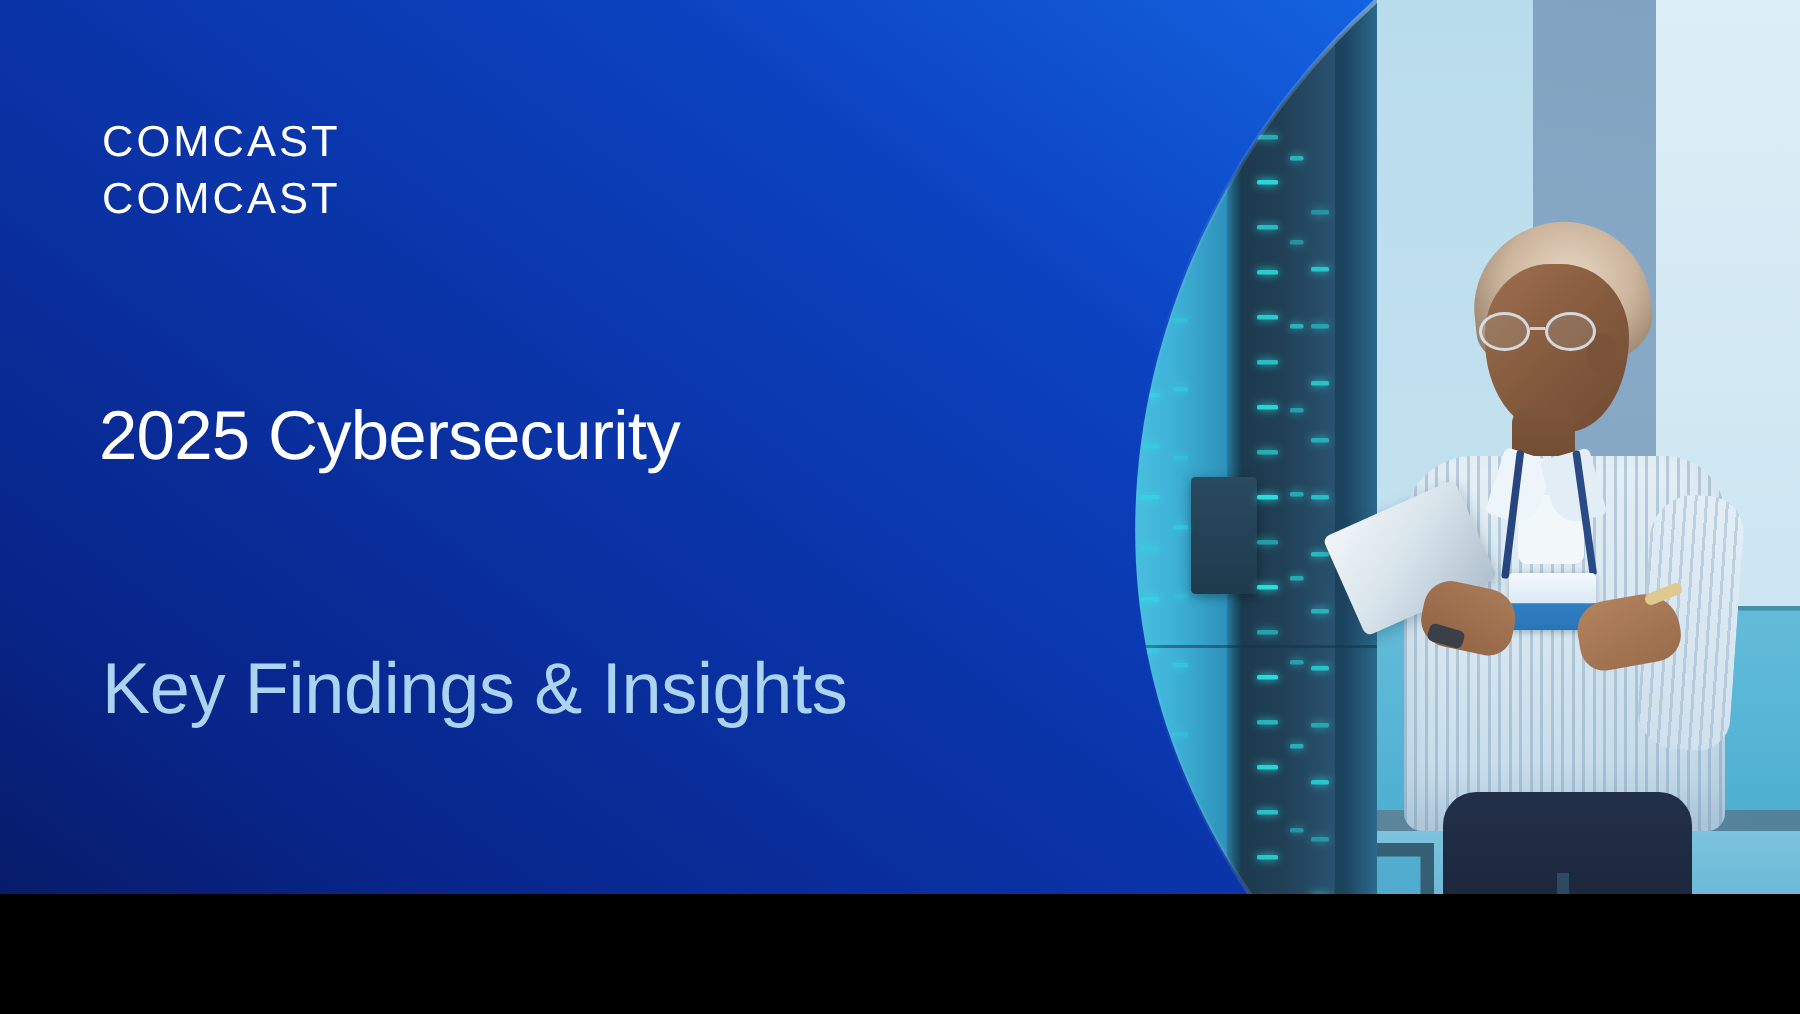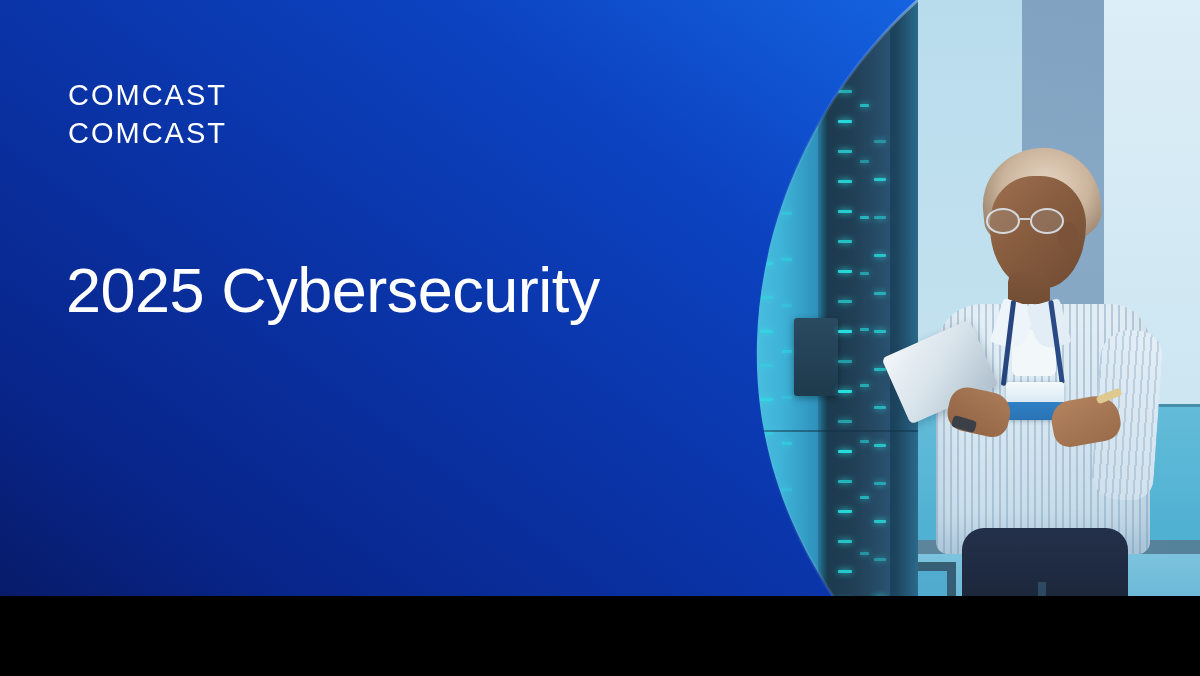--- a/index.html
+++ b/index.html
@@ -228,21 +228,21 @@
     color:#ffffff;
     font-size:29px;
     font-weight:400;
     line-height:38px;
     letter-spacing:2.0px;
   }
   .logo div { white-space:nowrap; }
   .title {
     position:absolute; left:66px; top:252px;
     color:#ffffff;
-    font-size:63px;
+    font-size:46px;
     font-weight:300;
     line-height:76px;
     letter-spacing:-0.5px;
     white-space:nowrap;
     text-align:center;
   }
   .subtitle {
     position:absolute; left:68px; top:430px;
     color:#abd4f1;
     font-size:48px;
@@ -399,15 +399,16 @@
 
     <div class="logo">
       <div>COMCAST</div>
       <div>COMCAST</div>
     </div>
 
     <h1 class="title">
       <span>2025 Cybersecurity</span><br>
     </h1>
 
+    <div class="subtitle">Key Findings &amp; Insights</div>
 
   </div>
 </div>
 
 </body></html>

